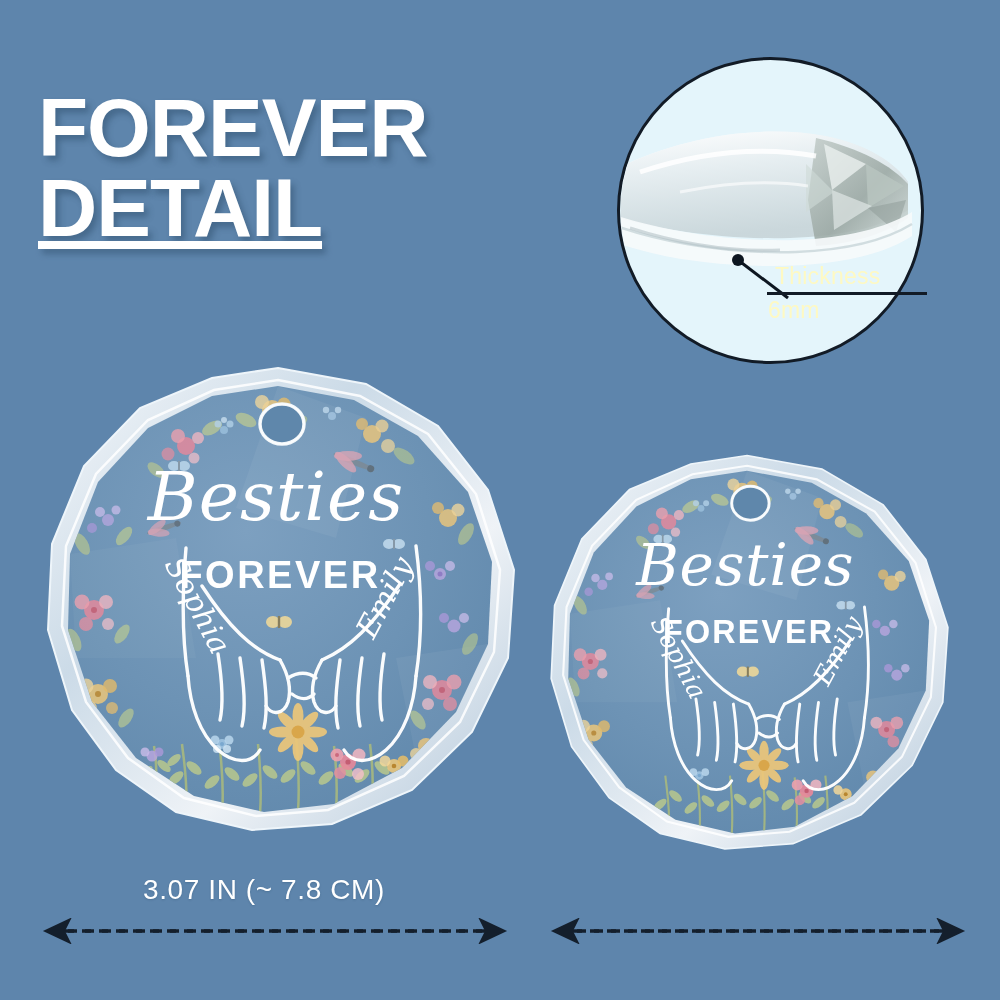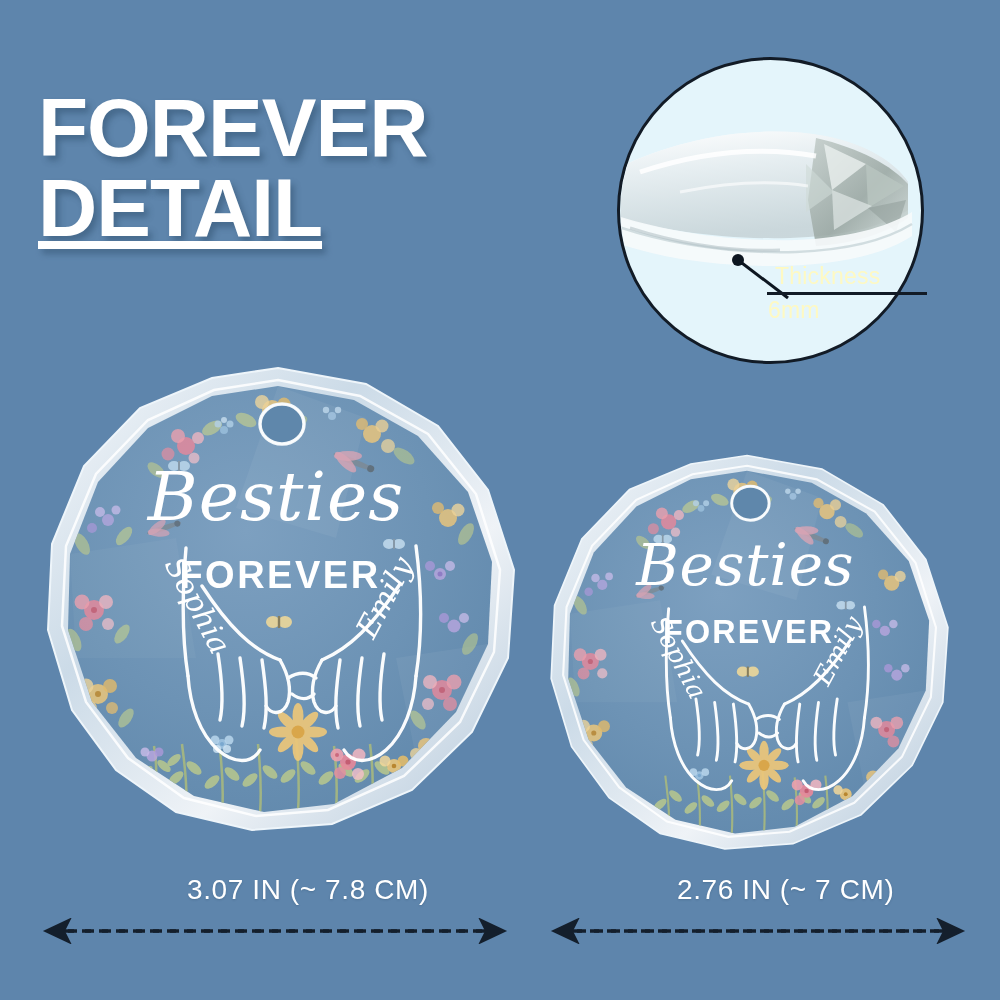--- a/index.html
+++ b/index.html
@@ -49,21 +49,21 @@
     background:#121b26;
   }
 
   
   .orn{position:absolute;}
   .orn .disc{position:absolute;inset:0;}
 
   
   .dim-label{
     position:absolute;color:#ffffff;font-size:28px;letter-spacing:0.6px;
-    white-space:nowrap;text-shadow:0 1px 2px rgba(40,72,100,0.28);margin-left:44px;
+    white-space:nowrap;text-shadow:0 1px 2px rgba(40,72,100,0.28);
   }
   #dim-label-large{left:143px;top:874px;}
   #dim-label-small{left:633px;top:874px;}
   .dim-arrow{position:absolute;}
   #dim-arrow-large{left:30px;top:918px;}
   #dim-arrow-small{left:538px;top:918px;}
 </style>
 </head>
 <body>
 
@@ -616,21 +616,20 @@
 
         <text x="240" y="162" text-anchor="middle" fill="#ffffff" font-family="'DejaVu Serif', serif" font-style="italic" font-size="68" letter-spacing="1">Besties</text>
         <text x="244" y="230" text-anchor="middle" fill="#ffffff" font-family="'Liberation Sans', sans-serif" font-weight="bold" font-size="38" letter-spacing="2.5">FOREVER</text>
         <text x="0" y="0" fill="#ffffff" font-family="'DejaVu Serif', serif" font-style="italic" font-size="30" transform="translate(128,206) rotate(62)">Sophia</text>
         <text x="0" y="0" fill="#ffffff" font-family="'DejaVu Serif', serif" font-style="italic" font-size="30" transform="translate(378,206) rotate(-62)" text-anchor="end">Emily</text>
       </g>
     </svg>
   </div>
 
   <div class="dim-label" id="dim-label-large">3.07 IN  (~ 7.8 CM)</div>
-  <div class="dim-label" id="dim-label-small">2.76 IN  (~ 7 CM)</div>
 
   <svg class="dim-arrow" id="dim-arrow-large" width="490" height="26" viewBox="0 0 490 26" xmlns="http://www.w3.org/2000/svg">
     <defs>
       <marker id="arrL" markerWidth="9" markerHeight="9" refX="7" refY="4.5" orient="auto">
         <path d="M0,0.5 L8.5,4.5 L0,8.5 L2,4.5 Z" fill="#141f2c"></path>
       </marker>
       <marker id="arrLs" markerWidth="9" markerHeight="9" refX="7" refY="4.5" orient="auto">
         <path d="M0,0.5 L8.5,4.5 L0,8.5 L2,4.5 Z" fill="#141f2c"></path>
       </marker>
     </defs>

